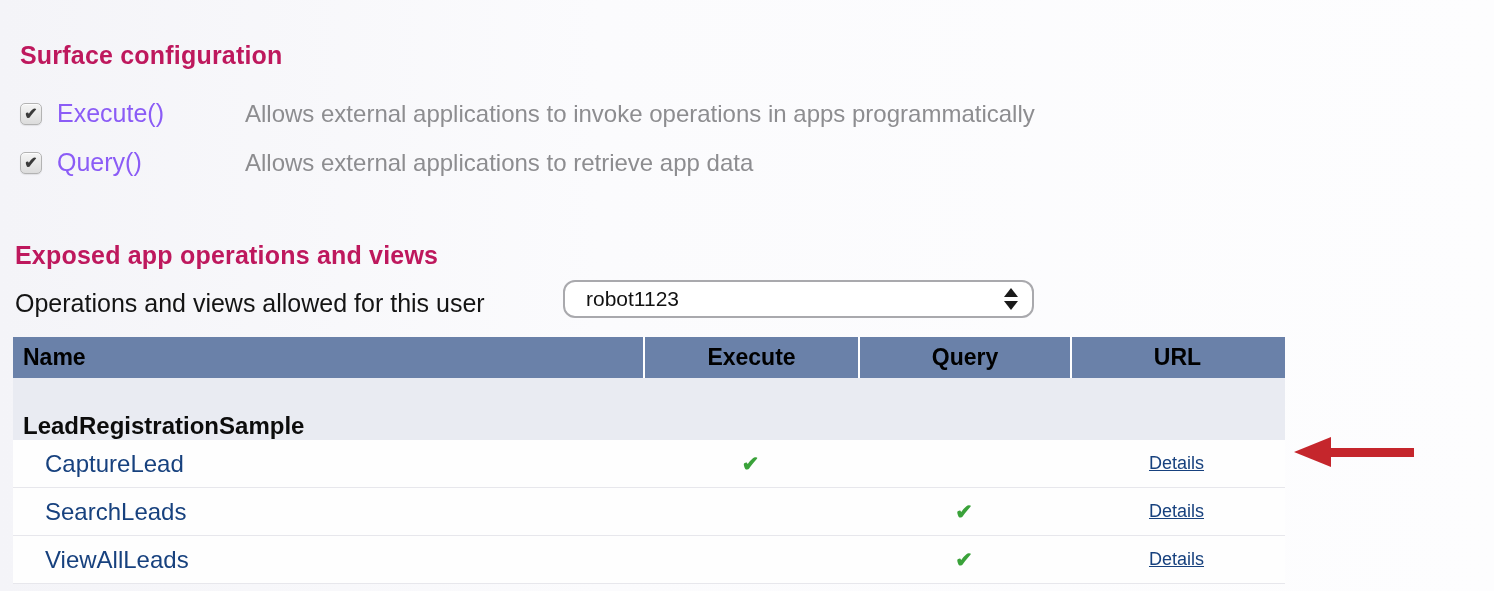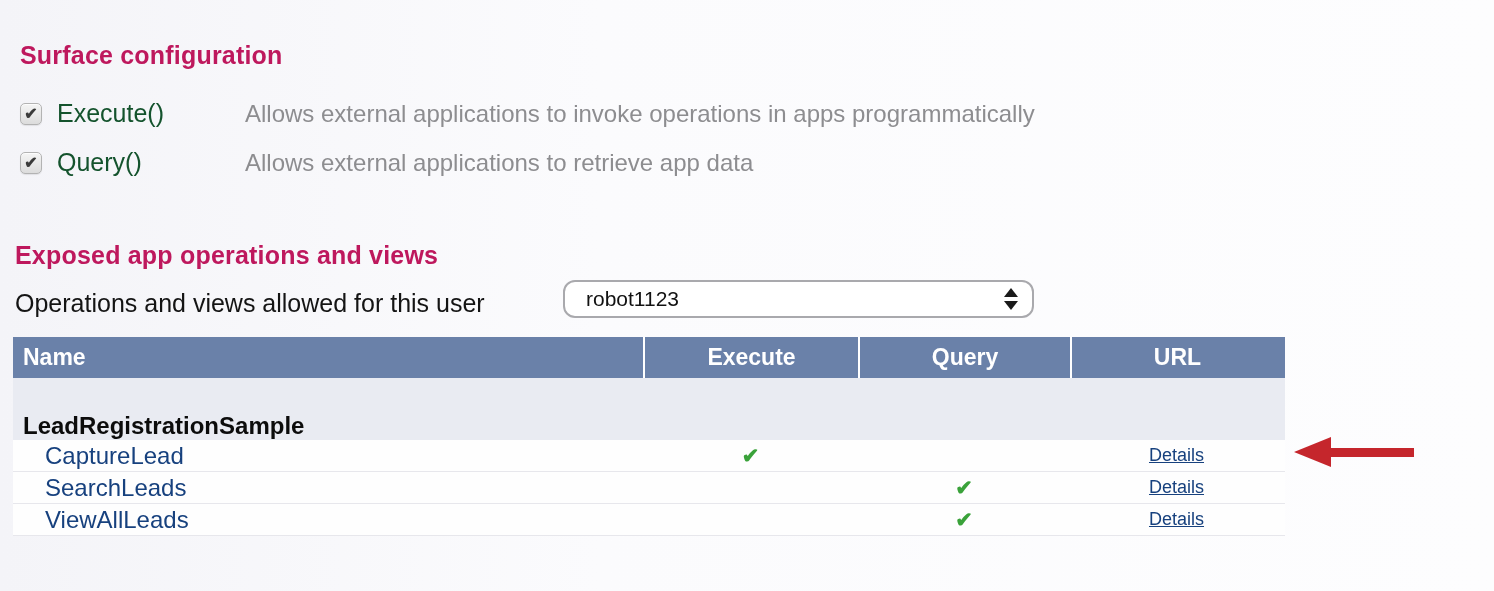--- a/index.html
+++ b/index.html
@@ -27,21 +27,21 @@
     border-radius: 5px;
     background: linear-gradient(#f5f5f5, #dcdcdc);
     box-shadow: inset 0 1px 0 rgba(255,255,255,.8), 0 1px 1px rgba(0,0,0,.08);
     display: flex; align-items: center; justify-content: center;
     font-size: 16px; font-weight: bold; color: #3a3a3a;
     cursor: default;
   }
   .opt-label {
     margin-left: 15px;
     font-size: 25px;
-    color: #14532d;
+    color: #8b5cf6;
     width: 188px;
   }
   .opt-desc {
     font-size: 24px;
     color: #8d8d90;
     white-space: nowrap;
   }
 
   .select-label {
     position: absolute; left: 15px; top: 289px;
@@ -69,35 +69,35 @@
     border-left: 7px solid transparent; border-right: 7px solid transparent;
     border-top: 9px solid #1a1a1a;
   }
 
   
   .ops-table {
     position: absolute; left: 13px; top: 337px; width: 1272px;
   }
   .t-header { display: flex; height: 41px; background: #6a81a9; }
   .t-header .cell {
-    color: #ffffff; font-weight: bold; font-size: 23px;
+    color: #000000; font-weight: bold; font-size: 23px;
     display: flex; align-items: center; justify-content: center;
   }
   .t-header .c-name { width: 630px; justify-content: flex-start; padding-left: 10px; }
   .t-header .c-exec { width: 215px; border-left: 2px solid #fff; }
   .t-header .c-query { width: 212px; border-left: 2px solid #fff; }
   .t-header .c-url { width: 213px; border-left: 2px solid #fff; }
 
   .t-group {
     height: 62px; background: #e9ebf2;
     display: flex; align-items: flex-end;
     font-size: 24px; font-weight: bold; color: #0c0c0c;
     padding-left: 10px;
   }
-  .t-row { display: flex; height: 32px; background: #fefefe; border-bottom: 1px solid #e7e7ec; }
+  .t-row { display: flex; height: 48px; background: #fefefe; border-bottom: 1px solid #e7e7ec; }
   .t-row .cell { display: flex; align-items: center; justify-content: center; }
   .t-row .c-name {
     width: 630px; justify-content: flex-start; padding-left: 32px;
     font-size: 24px; color: #17417e; cursor: pointer;
   }
   .t-row .c-exec { width: 215px; }
   .t-row .c-query { width: 212px; }
   .t-row .c-url { width: 213px; }
   .checkmark { color: #3aa23a; font-size: 21px; font-weight: bold; }
   .details-link {

